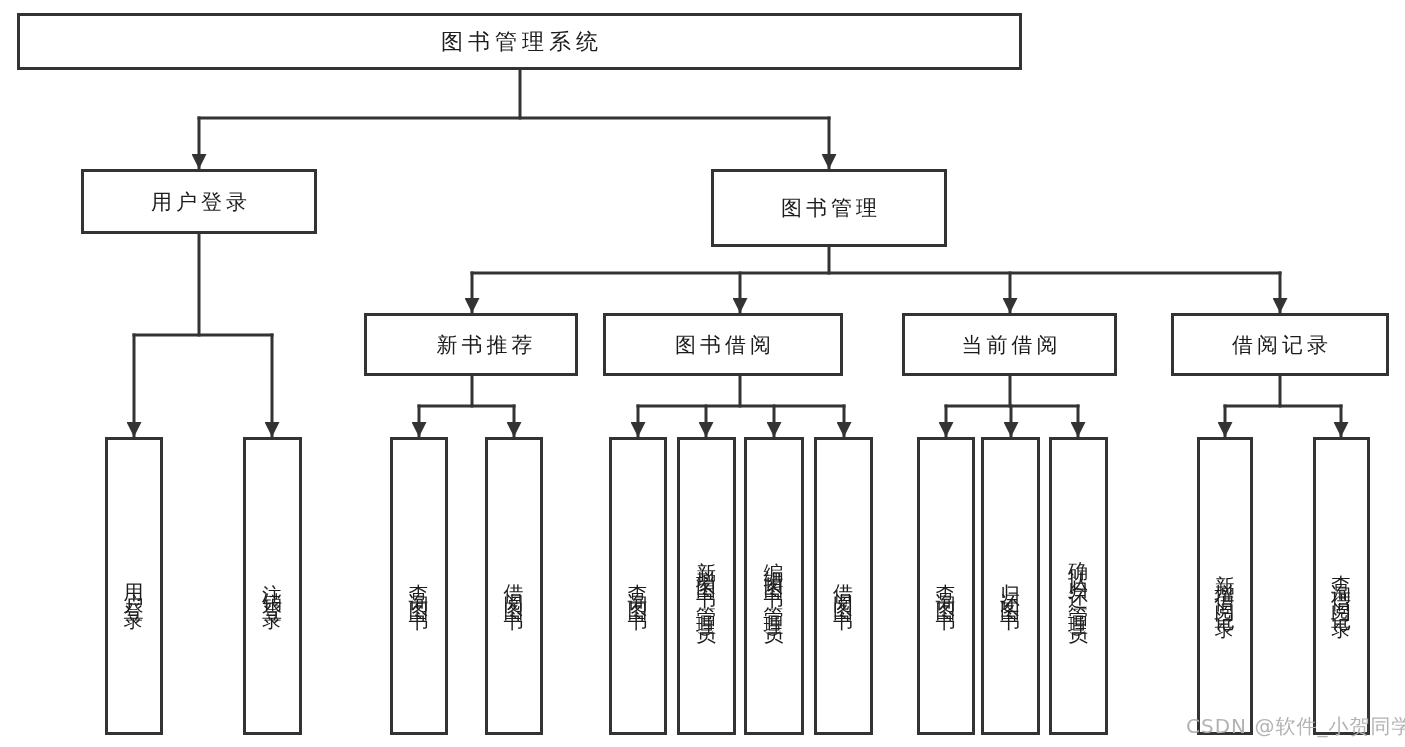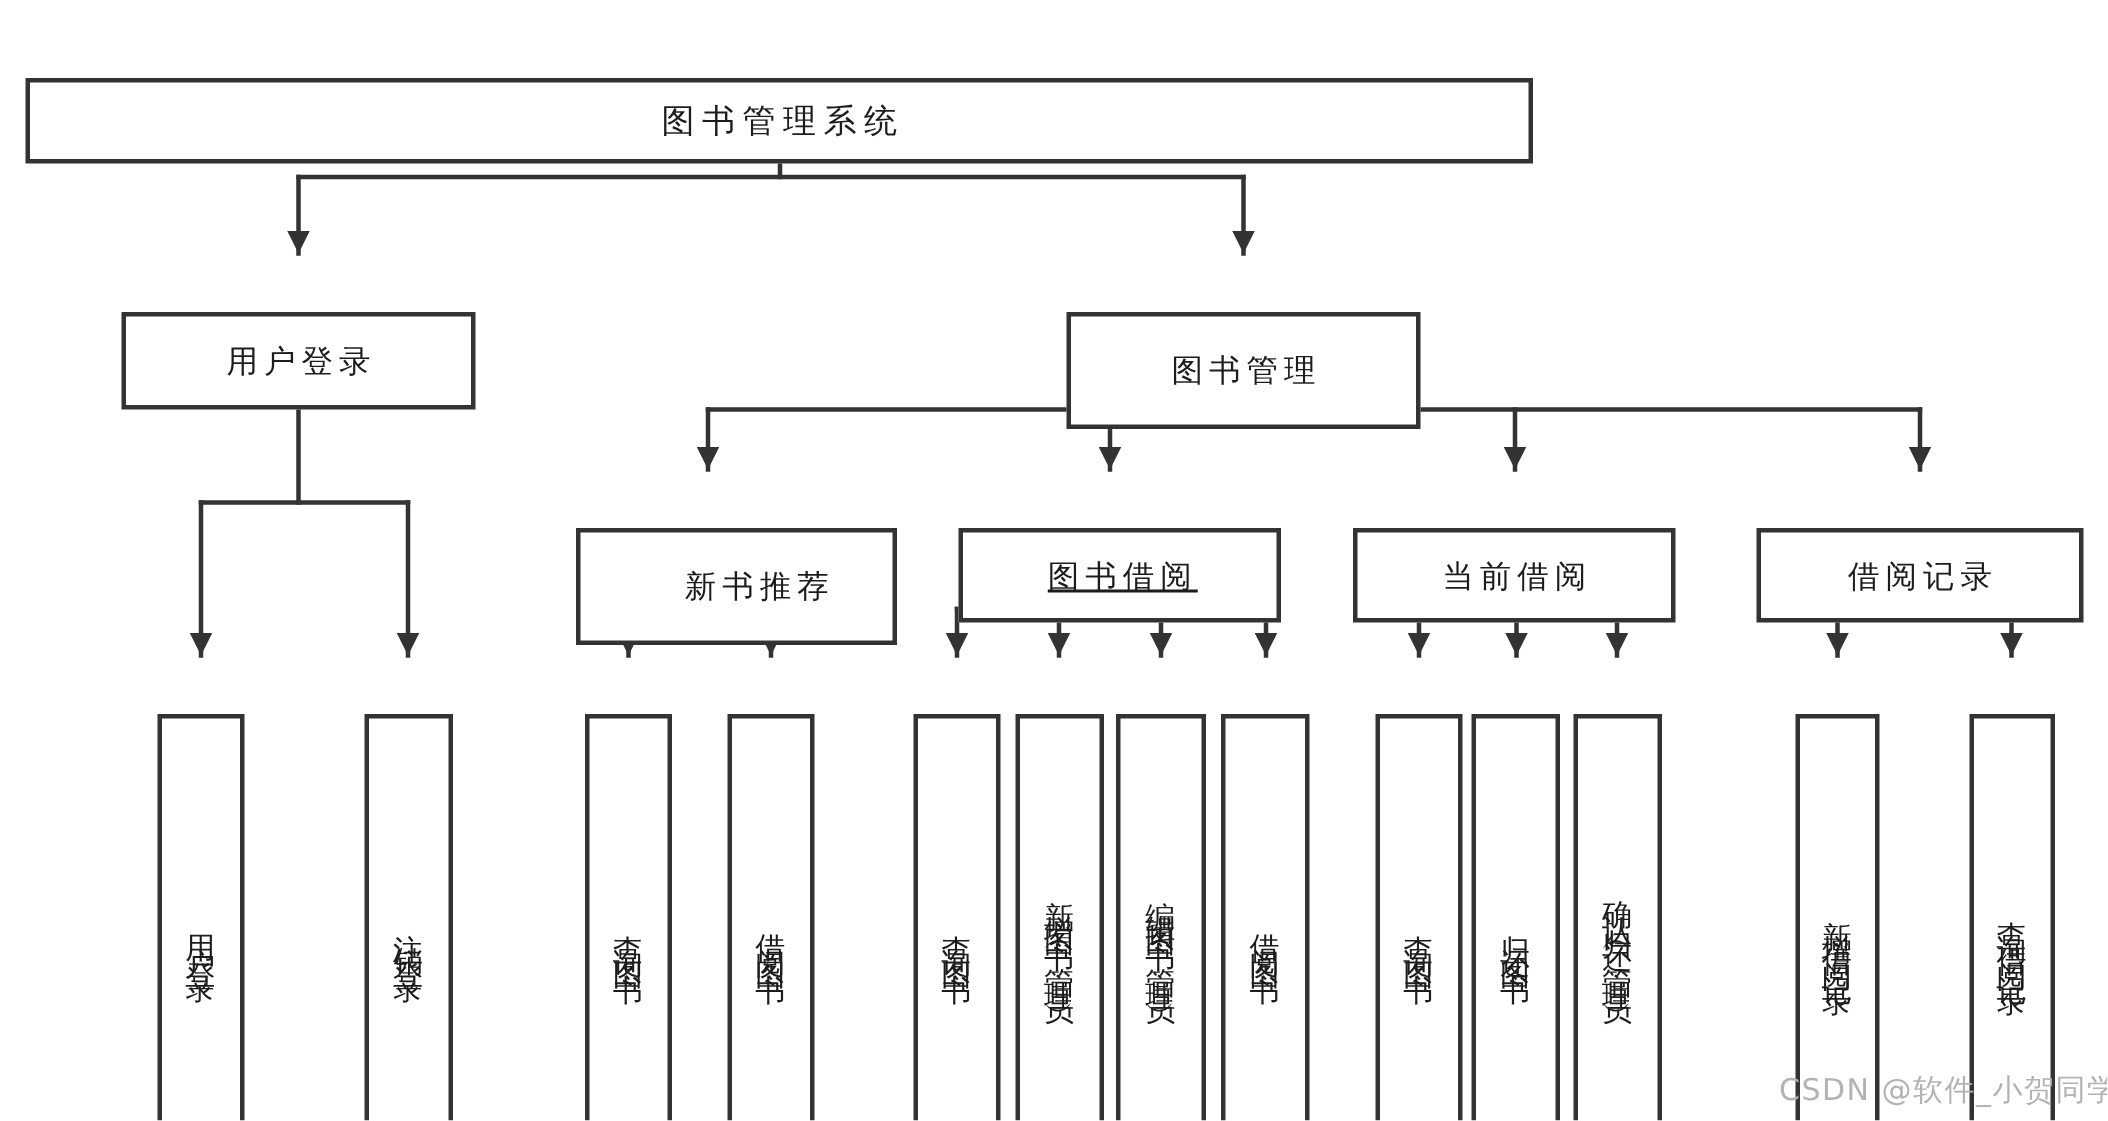--- a/index.html
+++ b/index.html
@@ -24,21 +24,20 @@
   .box {
     position: absolute;
     box-sizing: border-box;
     background: #ffffff;
     border: 3px solid #333333;
     display: flex;
     align-items: center;
     justify-content: center;
     z-index: 1;
     color: #1c1c1c;
-    margin-top: 39px;
   }
   .hlabel {
     font-size: 21px;
     letter-spacing: 4px;
     text-indent: 4px;
     white-space: nowrap;
     color: #1c1c1c;
   }
   .title-label {
     font-size: 22px;
@@ -124,24 +123,24 @@
     <span class="hlabel title-label">图书管理系统</span>
   </div>
 
   <div class="box" style="left:81px; top:169px; width:236px; height:65px;">
     <span class="hlabel">用户登录</span>
   </div>
   <div class="box" style="left:711px; top:169px; width:236px; height:78px;">
     <span class="hlabel">图书管理</span>
   </div>
 
-  <div class="box" style="left:384px; top:313px; width:214px; height:78px;padding-left:27px;">
+  <div class="box" style="left:364px; top:313px; width:214px; height:63px;padding-left:27px;">
     <span class="hlabel">新书推荐</span>
   </div>
-  <div class="box" style="left:639px; top:313px; width:215px; height:63px;text-decoration:underline;">
+  <div class="box" style="left:603px; top:313px; width:240px; height:63px;">
     <span class="hlabel">图书借阅</span>
   </div>
   <div class="box" style="left:1171px; top:313px; width:218px; height:63px;">
     <span class="hlabel">借阅记录</span>
   </div>
   <div class="box" style="left:902px; top:313px; width:215px; height:63px;">
     <span class="hlabel">当前借阅</span>
   </div>
 
   <div class="box" style="left:105px; top:437px; width:58px; height:298px;">

